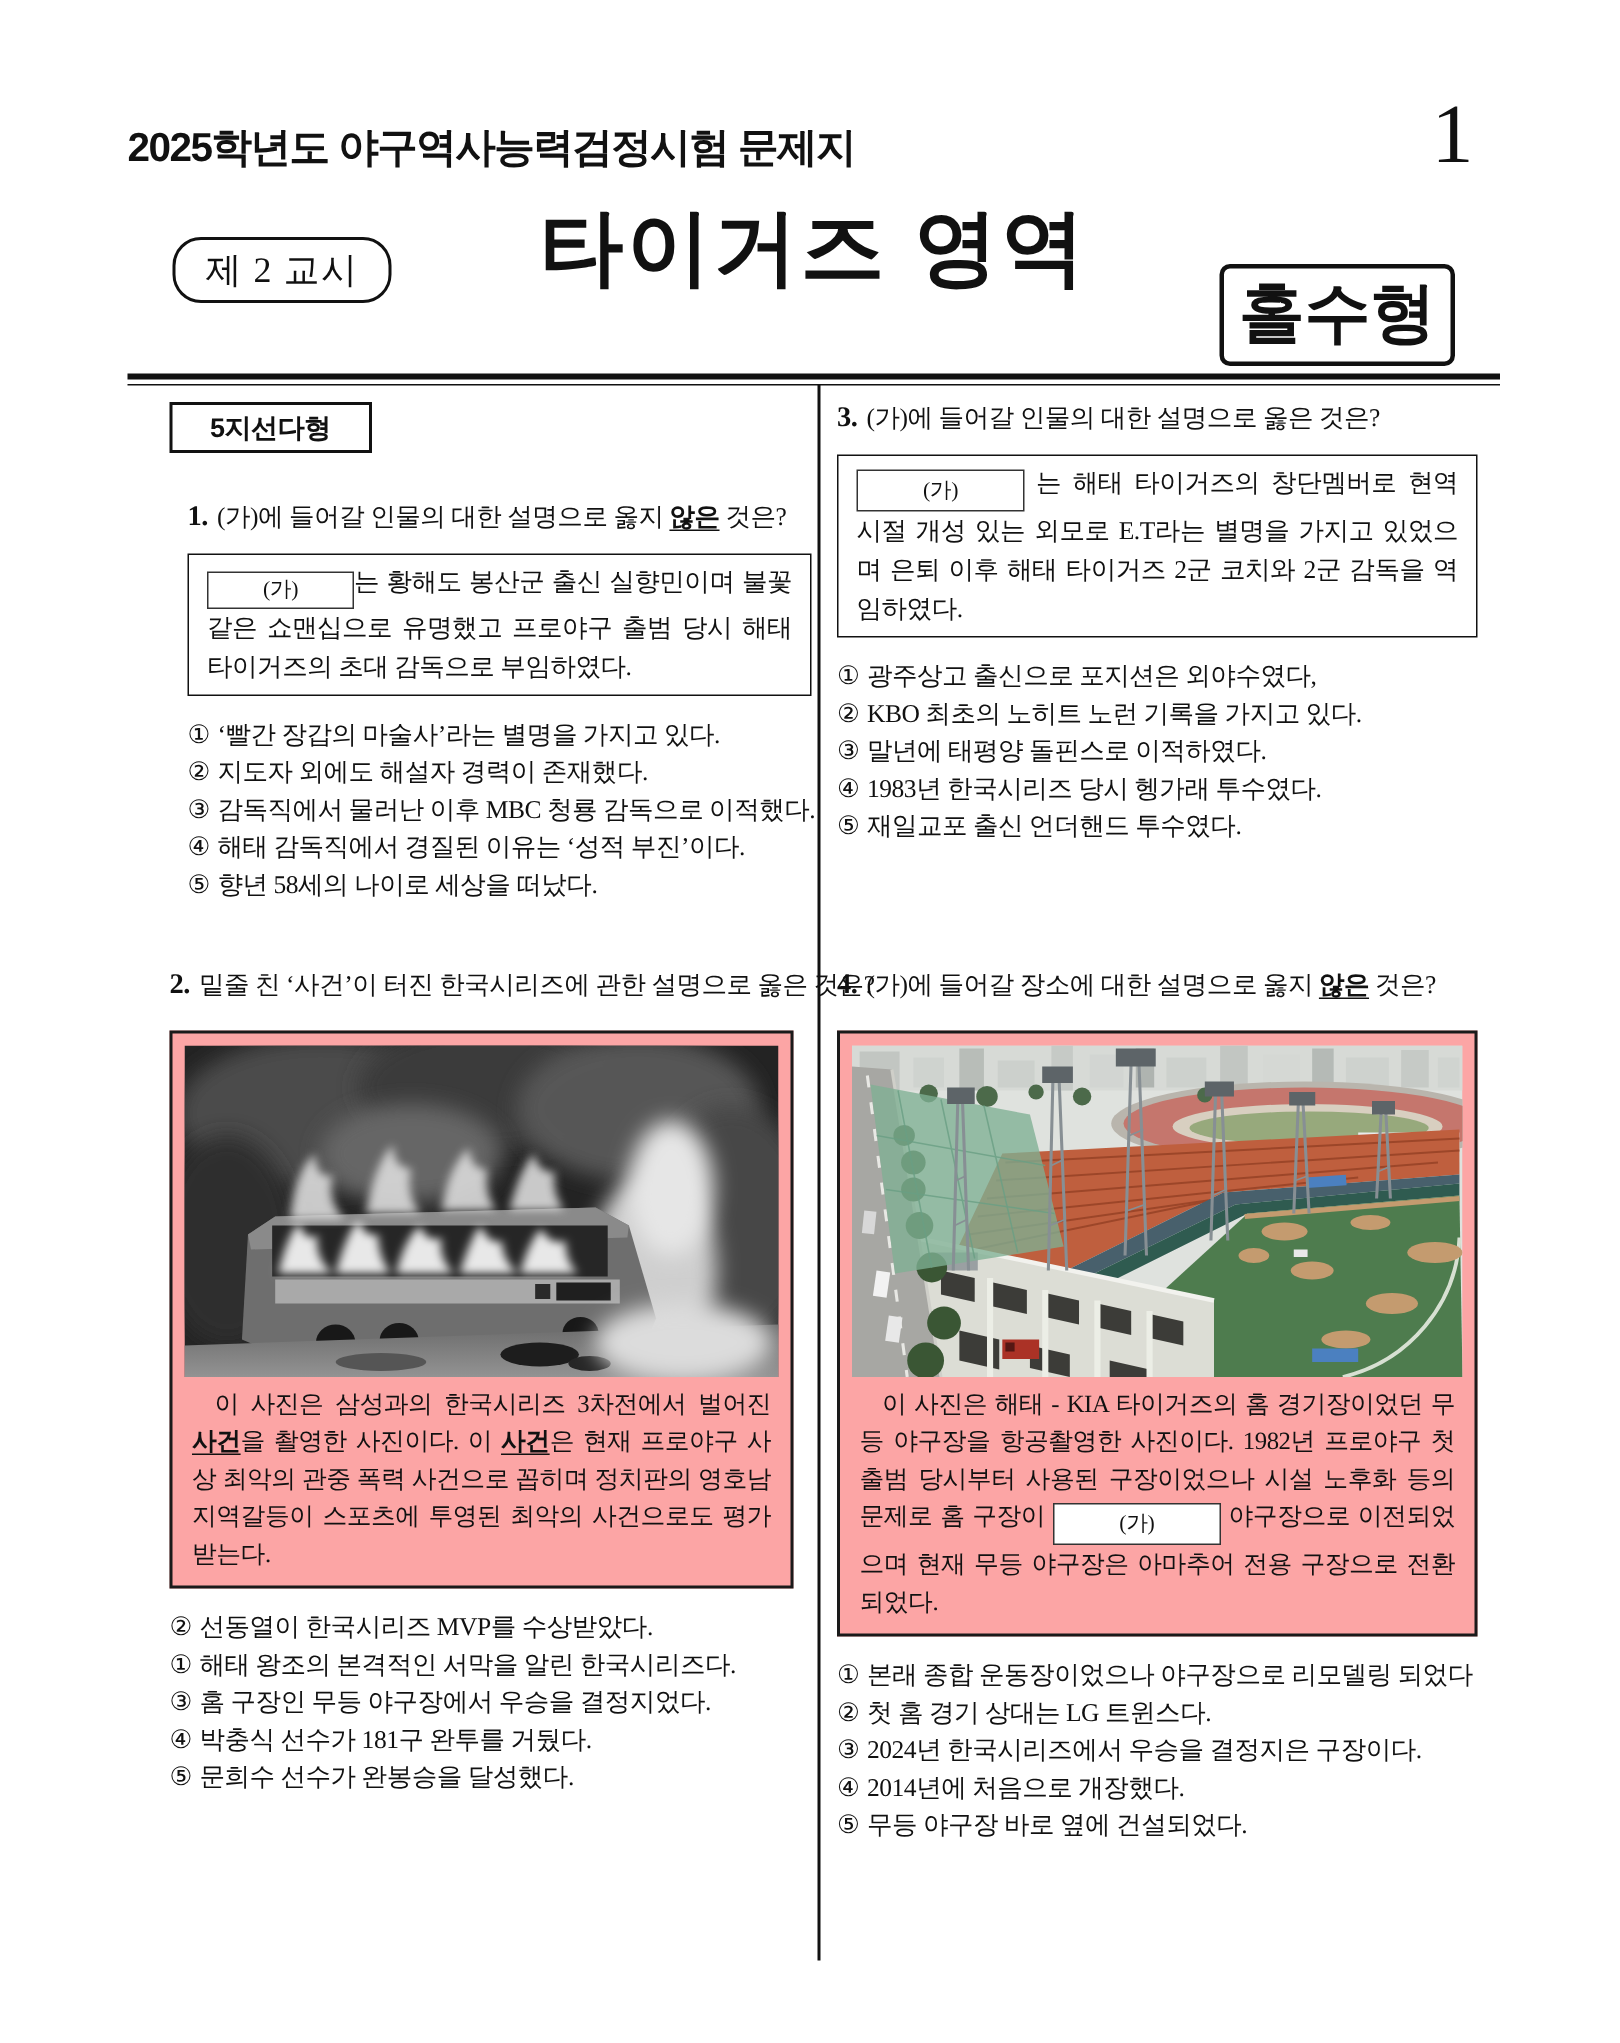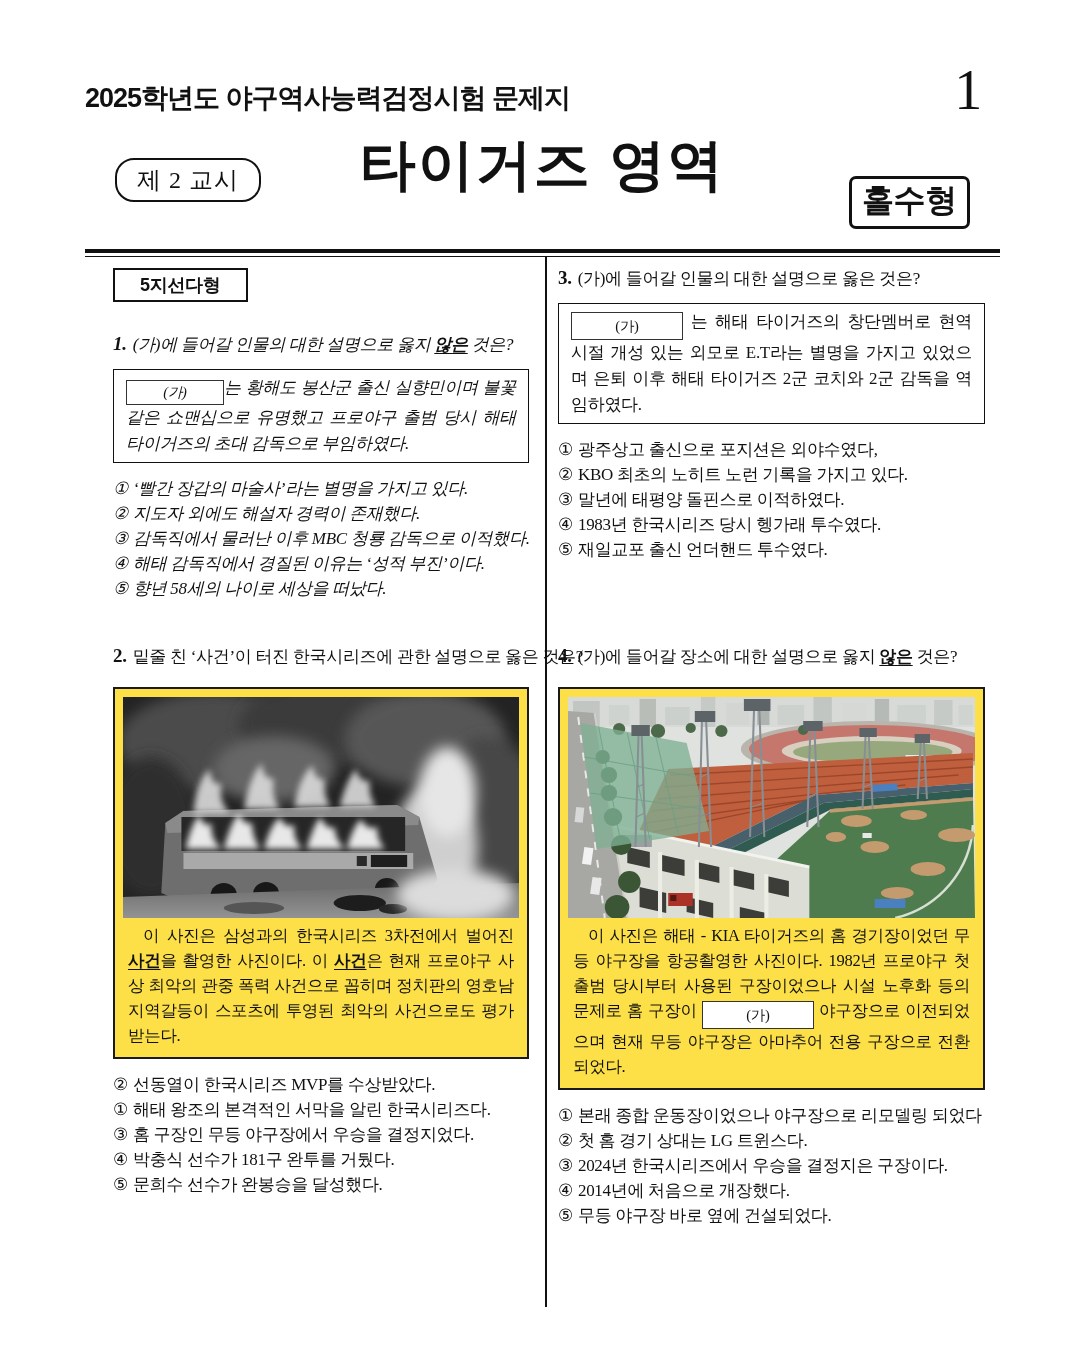--- a/index.html
+++ b/index.html
@@ -27,60 +27,60 @@
   }
   .subject-title {
     position:absolute; top:128px; left:0; right:0; text-align:center;
     font-family:"Liberation Sans","DejaVu Sans",sans-serif;
     font-size:56px; font-weight:800; letter-spacing:2px;
   }
   .booklet-badge {
     position:absolute; right:30px; top:176px;
     border:3px solid #111; border-radius:7px; padding:0px 10px 3px;
     font-family:"Liberation Sans","DejaVu Sans",sans-serif;
-    font-size:32px; font-weight:800;text-align:right;
+    font-size:44px; font-weight:800;text-align:right;
   }
   .head-rule {
     position:absolute; left:85px; top:249px; width:915px; height:8px;
     border-top:4px solid #111; border-bottom:1px solid #111;
   }
 
   
   .content { position:absolute; left:85px; top:253px; width:915px; height:1075px; }
   .divider { position:absolute; left:460px; top:3px; width:2px; height:1051px; background:#111; }
 
   .format-badge {
     position:absolute; left:28px; top:15px;
     border:2px solid #111; padding:3px 25px;
     font-family:"Liberation Sans","DejaVu Sans",sans-serif;
     font-size:18px; font-weight:700;
   }
 
   .q { position:absolute; }
-  .q1 { left:28px;  top:80px;  width:416px;font-style:italic; }
+  .q1 { left:40px;  top:80px;  width:416px; }
   .q2 { left:28px;  top:392px; width:416px; }
   .q3 { left:473px; top:14px;  width:427px; }
   .q4 { left:473px; top:392px; width:427px; }
 
   .q-head { font-size:17px; white-space:nowrap; }
   .q-num  { font-size:19px; font-weight:700; padding-right:6px; }
   .emph   { font-weight:700; text-decoration:underline; text-underline-offset:3px; }
 
   .passage-box {
     border:1.5px solid #111; margin-top:13px; padding:5px 12px;
     font-size:17px; line-height:26px; text-align:justify;
   }
   .blank-inline {
     display:inline-block; border:1.5px solid #333; background:#fff;
     width:98px; text-align:center; font-size:14.5px; line-height:23px;
     vertical-align:-4px; text-indent:0;
   }
   .blank-lg { width:112px; line-height:26px; }
 
-  .fig-box { border:2px solid #1a1a1a; margin-top:19px; padding:8px; background:#fde047; }
+  .fig-box { border:2px solid #1a1a1a; margin-top:19px; padding:8px; background:#fca5a5; }
   .photo   { display:block; width:100%; height:221px; }
   .fig-caption {
     padding:5px 5px 1px; font-size:16.5px; line-height:25px;
     text-align:justify; text-indent:15px;
   }
 
   .choices { margin-top:13px; }
   .choice  { font-size:17px; line-height:25px; white-space:nowrap; }
   .choice .marker { padding-right:5px; }
 </style>

